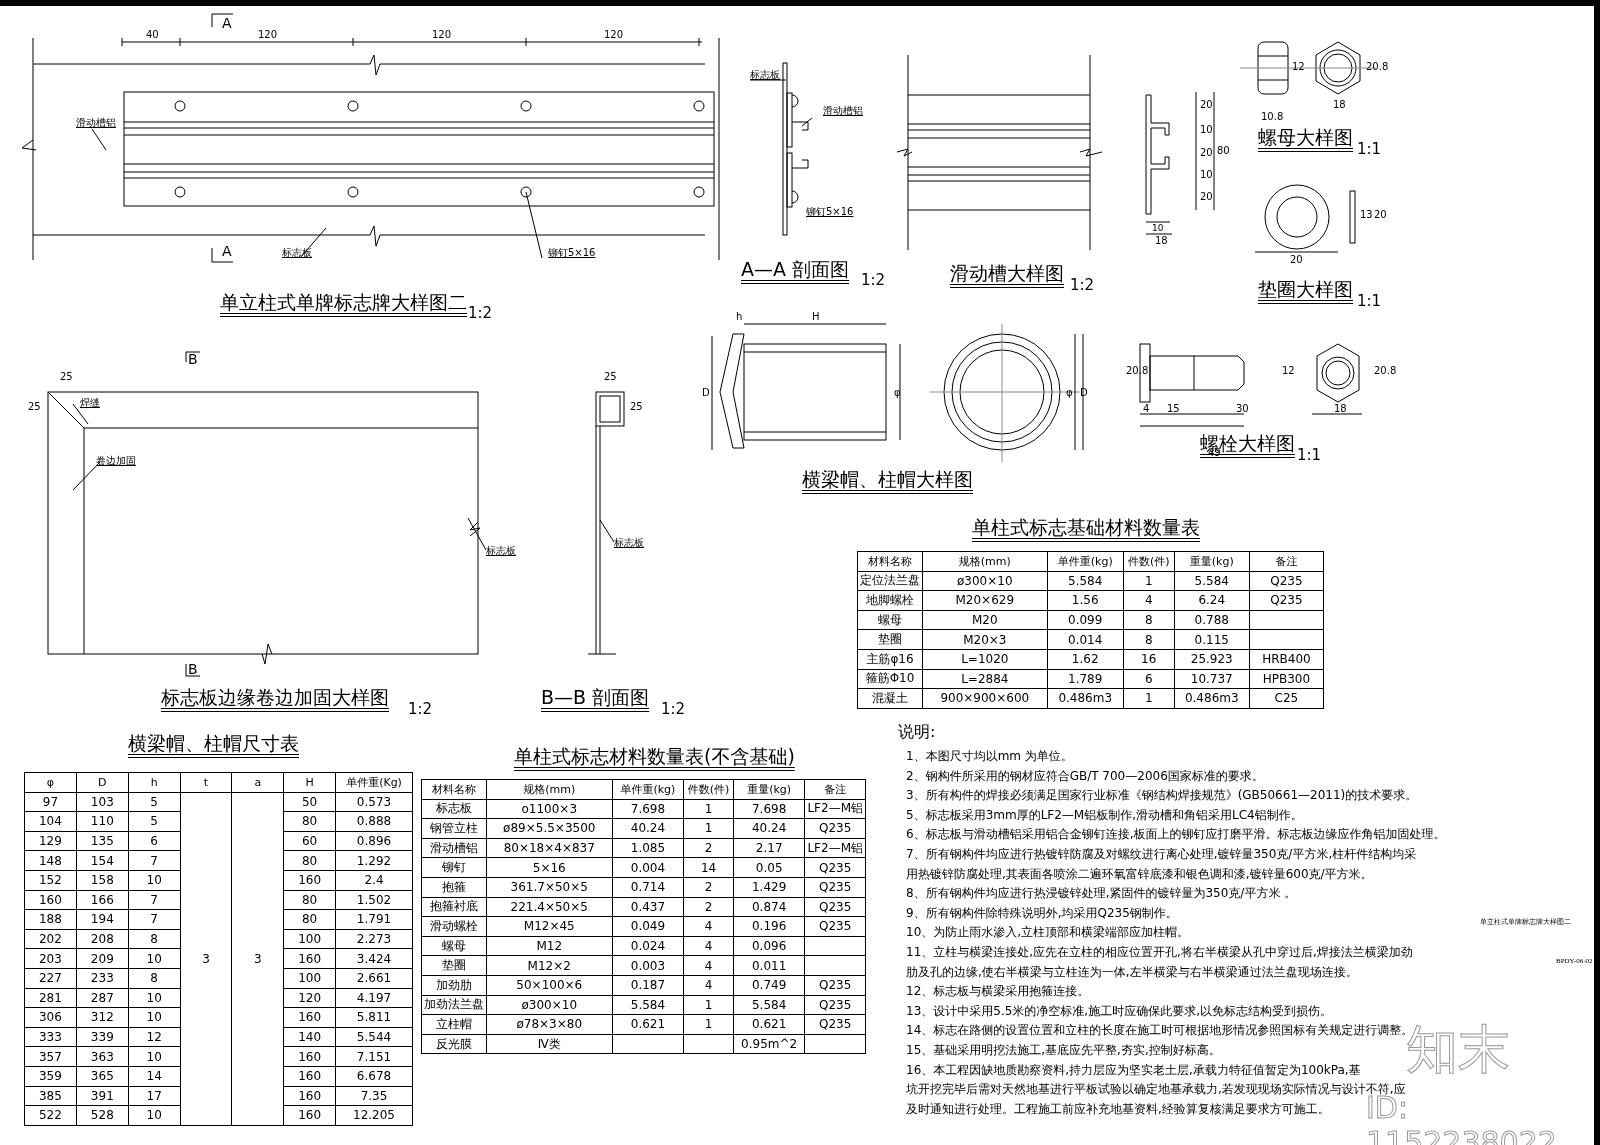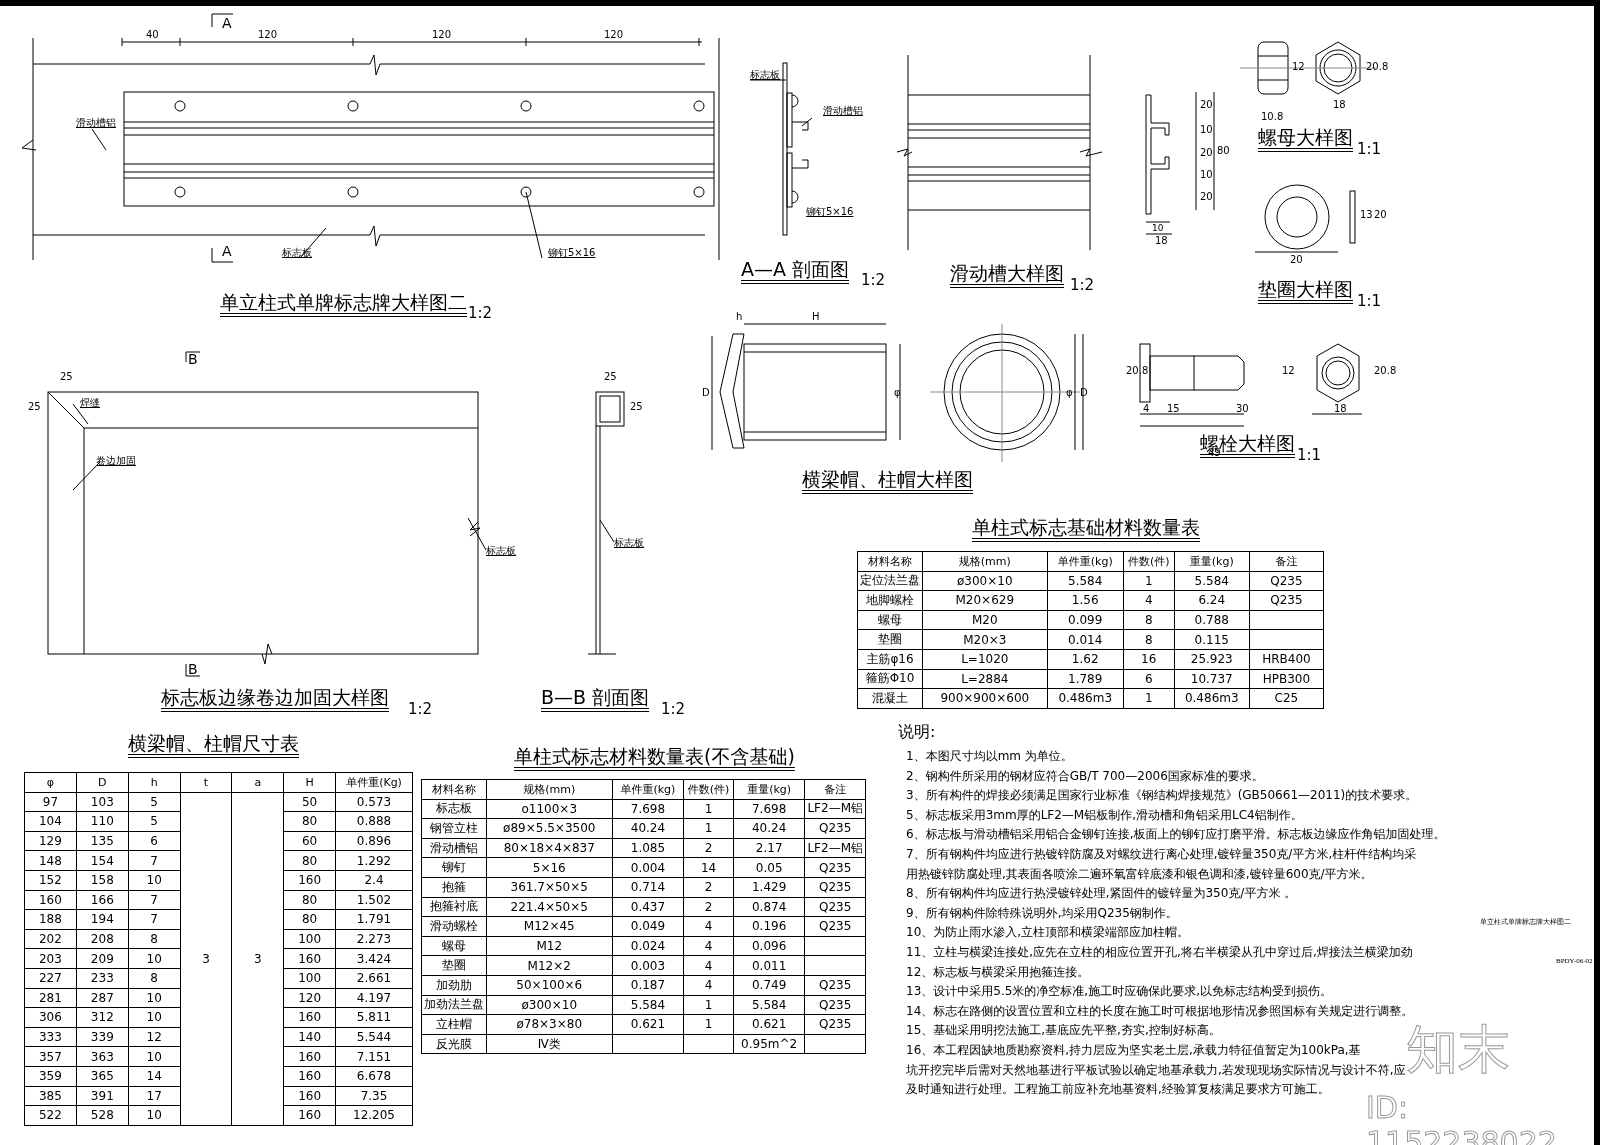--- a/index.html
+++ b/index.html
@@ -603,20 +603,21 @@
   <div>2、钢构件所采用的钢材应符合GB/T 700—2006国家标准的要求。</div>
   <div>3、所有构件的焊接必须满足国家行业标准《钢结构焊接规范》(GB50661—2011)的技术要求。</div>
   <div>5、标志板采用3mm厚的LF2—M铝板制作,滑动槽和角铝采用LC4铝制作。</div>
   <div>6、标志板与滑动槽铝采用铝合金铆钉连接,板面上的铆钉应打磨平滑。标志板边缘应作角铝加固处理。</div>
   <div>7、所有钢构件均应进行热镀锌防腐及对螺纹进行离心处理,镀锌量350克/平方米,柱杆件结构均采</div>
   <div>用热镀锌防腐处理,其表面各喷涂二遍环氧富锌底漆和银色调和漆,镀锌量600克/平方米。</div>
   <div>8、所有钢构件均应进行热浸镀锌处理,紧固件的镀锌量为350克/平方米 。</div>
   <div>9、所有钢构件除特殊说明外,均采用Q235钢制作。</div>
   <div>10、为防止雨水渗入,立柱顶部和横梁端部应加柱帽。</div>
   <div>11、立柱与横梁连接处,应先在立柱的相应位置开孔,将右半横梁从孔中穿过后,焊接法兰横梁加劲</div>
+  <div>肋及孔的边缘,使右半横梁与立柱连为一体,左半横梁与右半横梁通过法兰盘现场连接。</div>
   <div>12、标志板与横梁采用抱箍连接。</div>
   <div>13、设计中采用5.5米的净空标准,施工时应确保此要求,以免标志结构受到损伤。</div>
   <div>14、标志在路侧的设置位置和立柱的长度在施工时可根据地形情况参照国标有关规定进行调整。</div>
   <div>15、基础采用明挖法施工,基底应先平整,夯实,控制好标高。</div>
   <div>16、本工程因缺地质勘察资料,持力层应为坚实老土层,承载力特征值暂定为100kPa,基</div>
   <div>坑开挖完毕后需对天然地基进行平板试验以确定地基承载力,若发现现场实际情况与设计不符,应</div>
   <div>及时通知进行处理。工程施工前应补充地基资料,经验算复核满足要求方可施工。</div>
 </div>
 
 <div class="stamp" style="left:1480px;top:917px;">单立柱式单牌标志牌大样图二</div>

